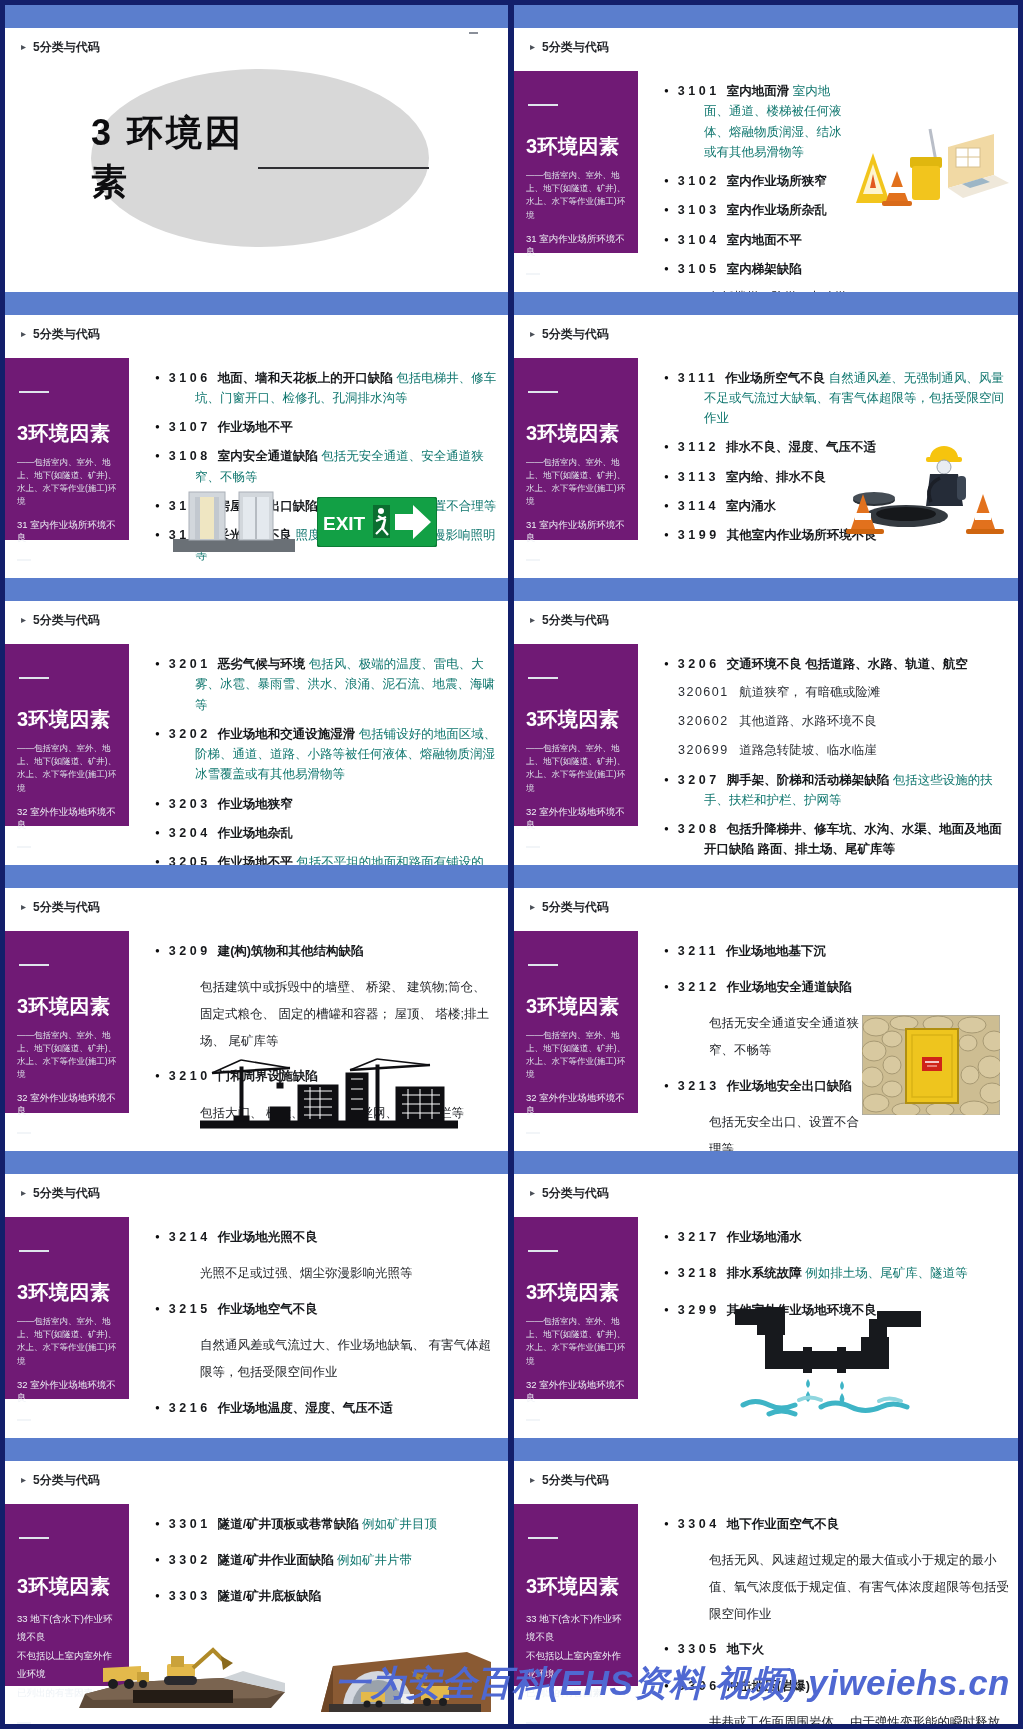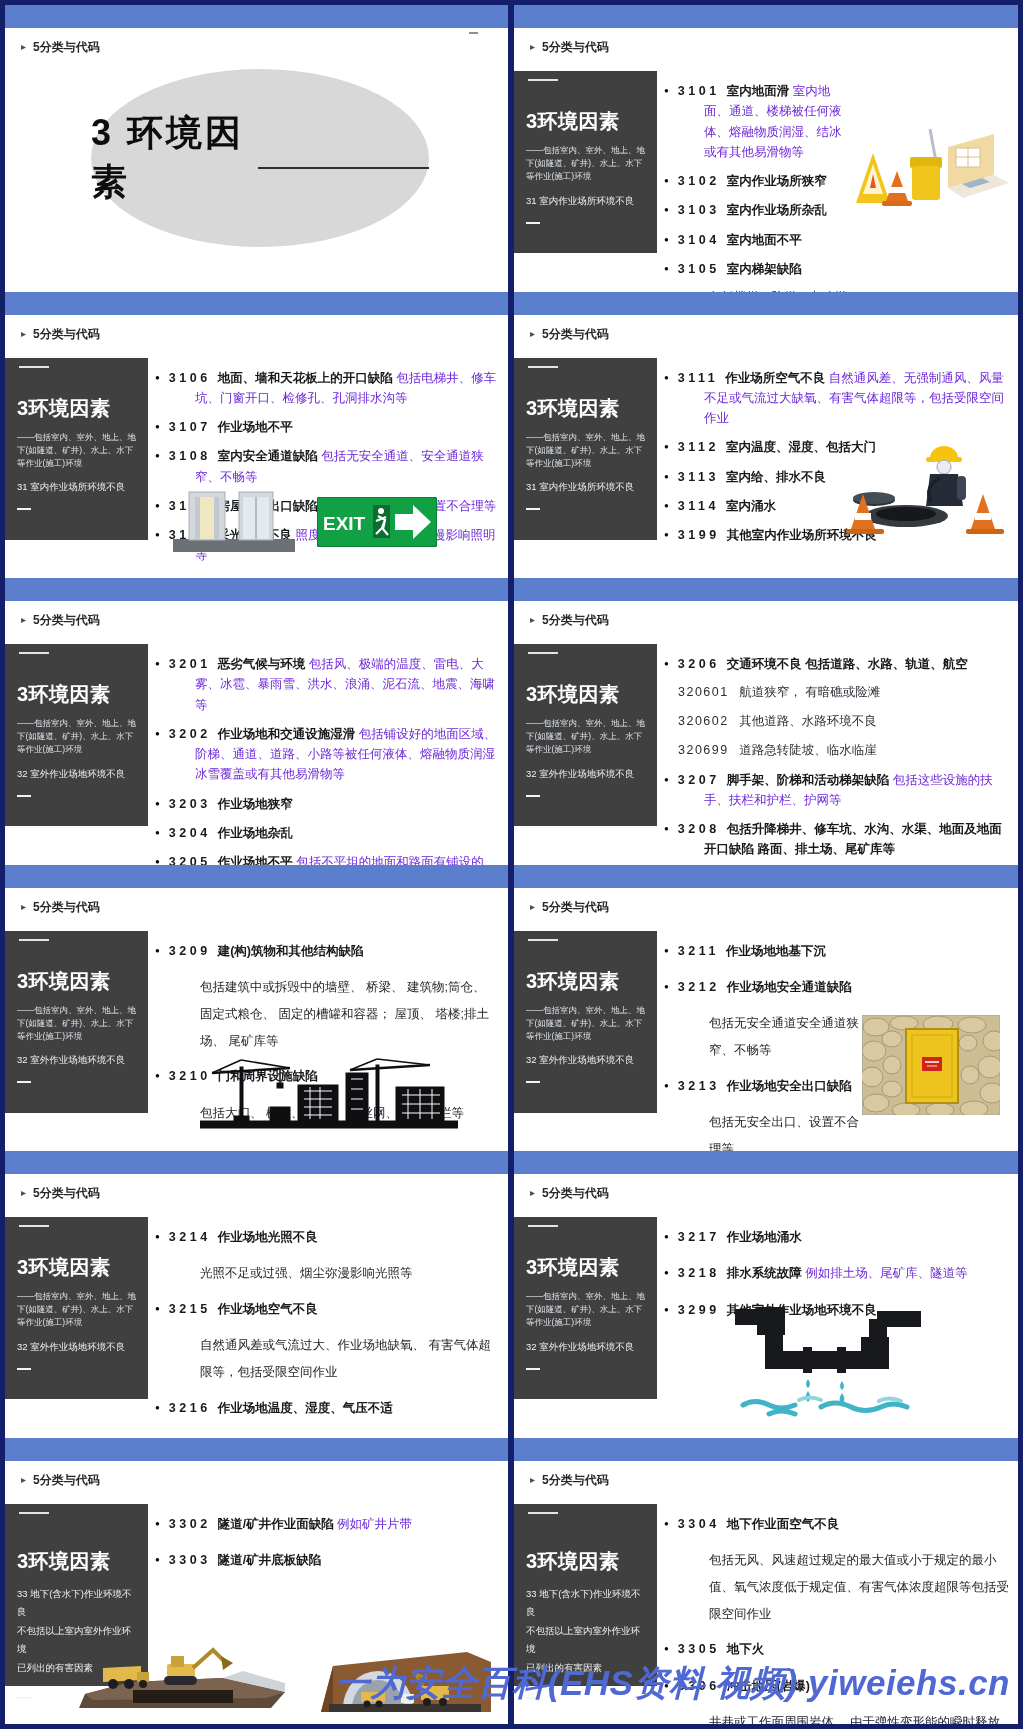--- a/index.html
+++ b/index.html
@@ -6,37 +6,37 @@
   .page{position:relative;width:1023px;height:1729px;background:#131f6b;
         display:grid;grid-template-columns:503px 504px;grid-template-rows:repeat(6,286.5px);
         column-gap:6px;padding:5px;box-sizing:border-box;
         font-family:"Liberation Sans","DejaVu Sans",sans-serif;}
   .slide{position:relative;background:#ffffff;overflow:hidden;}
   .topbar{position:absolute;top:0;left:0;right:0;height:23px;background:#5b7ecd;}
   .shead{position:absolute;top:34px;left:16px;display:flex;align-items:center;gap:7px;
          font-size:12px;font-weight:bold;color:#26282c;}
   .arrow{font-size:10px;color:#4a4f57;transform:translateY(-1px);}
   
-  .sidebar{position:absolute;left:0;top:66px;width:143px;height:182px;background:#404040;
-           color:#fff;padding:5px 12px;box-sizing:border-box;}
+  .sidebar{position:absolute;left:0;top:66px;width:124px;height:182px;background:#701a75;
+           color:#fff;padding:30px 12px;box-sizing:border-box;}
   .topdash{width:30px;border-top:2px solid #dfe5ec;margin:3px 0 0 2px;}
   .sb-title{font-size:20px;font-weight:bold;letter-spacing:.5px;margin-top:27px;color:#fff;}
   .sb-desc{font-size:8.5px;line-height:1.55;color:#dde3e9;margin-top:9px;}
   .sb-cat{font-size:9.5px;color:#eef2f6;margin-top:11px;}
   .bottomdash{width:14px;border-top:2px solid #f2f5f8;margin-top:14px;}
   .sidebar33 .sb-title{margin-top:34px;}
   .sb-cat33{margin-top:10px;font-size:9.5px;line-height:1.95;color:#eef2f6;}
   .sidebar33 .bottomdash{margin-top:20px;}
   
   .bullets{position:absolute;left:150px;top:76px;right:8px;font-size:12.5px;color:#17191c;}
   .brow{margin:0 0 9px 0;line-height:1.62;padding-left:40px;text-indent:-40px;}
   .bdot{font-size:8px;margin-right:9px;vertical-align:2px;color:#0c0c0e;}
   .bcode{font-weight:bold;letter-spacing:3.5px;margin-right:7px;}
   .btitle{font-weight:bold;}
-  .bdesci{font-weight:normal;color:#6d28d9;}
+  .bdesci{font-weight:normal;color:#0f766e;}
   .bsub{margin:0 0 10px 14px;line-height:1.5;color:#2a2d33;}
   .bcode2{letter-spacing:1.5px;margin-right:7px;}
   .bdesc{margin:-3px 0 10px 45px;line-height:1.95;color:#222428;font-weight:normal;}
   .roomy .brow{margin-bottom:15px;line-height:1.7;}
   .roomy .bdesc{line-height:2.15;margin-bottom:12px;}
   
   .ellipse{position:absolute;left:86px;top:64px;width:338px;height:178px;background:#d8d8d8;
            border-radius:50%;display:flex;flex-direction:row;align-items:center;justify-content:center;}
   .ellipse-title{font-size:36px;font-weight:bold;color:#0d0d0f;letter-spacing:3px;}
   .uline{width:196px;border-top:2px solid #2f2f33;margin-top:20px;}
@@ -153,21 +153,21 @@
     </div>
     <div class="sidebar">
       <div class="topdash"></div>
       <div class="sb-title">3环境因素</div>
       <div class="sb-desc">——包括室内、室外、地上、地下(如隧道、矿井)、水上、水下等作业(施工)环境</div>
       <div class="sb-cat">31 室内作业场所环境不良</div>
       <div class="bottomdash"></div>
     </div>
     <div class="bullets">
         <div class="brow"><span class="bdot">●</span><span class="bcode">3111</span><span class="btitle">作业场所空气不良</span><span class="bdesci"> 自然通风差、无强制通风、风量不足或气流过大缺氧、有害气体超限等，包括受限空间作业</span></div>
-        <div class="brow"><span class="bdot">●</span><span class="bcode">3112</span><span class="btitle">室内温度、湿度、包括大门</span></div>
+        <div class="brow"><span class="bdot">●</span><span class="bcode">3112</span><span class="btitle">排水不良、湿度、气压不适</span></div>
         <div class="brow"><span class="bdot">●</span><span class="bcode">3113</span><span class="btitle">室内给、排水不良</span></div>
         <div class="brow"><span class="bdot">●</span><span class="bcode">3114</span><span class="btitle">室内涌水</span></div>
         <div class="brow"><span class="bdot">●</span><span class="bcode">3199</span><span class="btitle">其他室内作业场所环境不良</span></div>
       </div>
     <svg class="illo" style="left:330px;top:138px;" width="162" height="112" viewBox="0 0 162 112">
       <ellipse cx="62" cy="86" rx="42" ry="11" fill="#343a40"></ellipse>
       <ellipse cx="62" cy="84" rx="30" ry="7" fill="#16181b"></ellipse>
       <ellipse cx="30" cy="70" rx="21" ry="6" fill="#2c3238"></ellipse>
       <ellipse cx="30" cy="68" rx="21" ry="6" fill="#454d55"></ellipse>
       <path d="M86,28 a14,12 0 0 1 28,0 Z" fill="#f6c40e"></path>
@@ -419,20 +419,21 @@
       <div class="topdash"></div>
       <div class="sb-title">3环境因素</div>
       <div class="sb-cat33">
         <div>33 地下(含水下)作业环境不良</div>
         <div>不包括以上室内室外作业环境</div>
         <div>已列出的有害因素</div>
       </div>
       <div class="bottomdash"></div>
     </div>
     <div class="bullets roomy">
+        <div class="brow"><span class="bdot">●</span><span class="bcode">3301</span><span class="btitle">隧道/矿井顶板或巷常缺陷</span><span class="bdesci"> 例如矿井目顶</span></div>
         <div class="brow"><span class="bdot">●</span><span class="bcode">3302</span><span class="btitle">隧道/矿井作业面缺陷</span><span class="bdesci"> 例如矿井片带</span></div>
         <div class="brow"><span class="bdot">●</span><span class="bcode">3303</span><span class="btitle">隧道/矿井底板缺陷</span></div>
       </div>
     <svg class="illo" style="left:66px;top:188px;" width="430" height="92" viewBox="0 0 430 92">
       <polygon points="8,82 200,82 214,66 152,52 60,56 14,68" fill="#5d4a39"></polygon>
       <polygon points="14,68 60,56 152,52 214,66 196,72 22,74" fill="#7a6450"></polygon>
       <rect x="62" y="64" width="100" height="13" fill="#241c15"></rect>
       <polygon points="152,52 214,66 214,57 172,45" fill="#cfd4d8"></polygon>
       <polygon points="32,42 70,40 70,54 32,56" fill="#e3b94b"></polygon>
       <rect x="66" y="46" width="12" height="10" fill="#caa23a"></rect>

